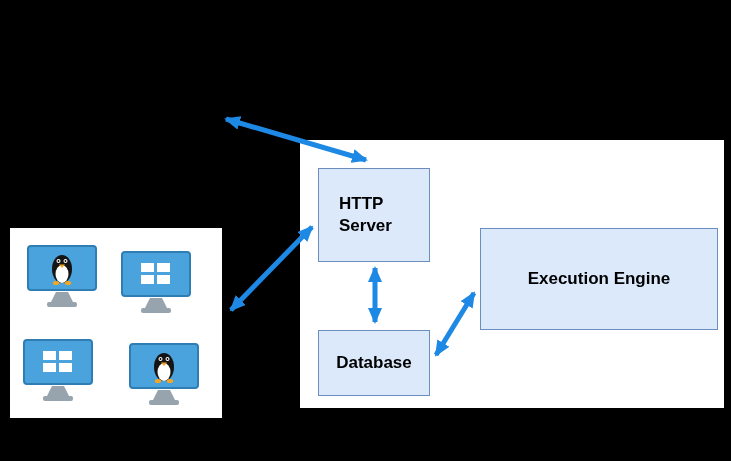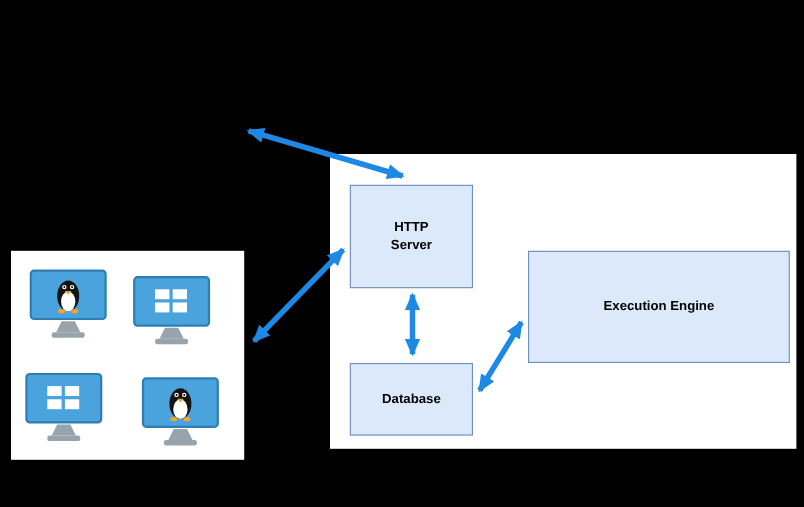--- a/index.html
+++ b/index.html
@@ -9,21 +9,21 @@
     font-family:"Liberation Sans", sans-serif;
   }
   .panel { position:absolute; background:var(--panel,#fff); }
   .agents-panel { left:10px; top:228px; width:212px; height:190px; }
   .server-panel { left:300px; top:140px; width:424px; height:268px; }
   .node {
     position:absolute;
     background:var(--box-fill,#dbe9fb);
     border:1px solid var(--box-border,#6c8ebf);
     display:flex; align-items:center; justify-content:center;
-    text-align:center; font-weight:bold; font-size:12px; color:#000;
+    font-weight:bold; font-size:17px; color:#000;
     line-height:1.3;
   }
   .http { left:318px; top:168px; width:110px; height:92px; }
   .http span { display:block; width:70px; }
   .db   { left:318px; top:330px; width:110px; height:64px; }
   .exec { left:480px; top:228px; width:236px; height:100px; }
   .caldera-monitor { position:absolute; left:58px; top:62px; width:112px; height:104px; }
   .agent-monitor { position:absolute; width:72px; height:66px; }
   .pos0 { left:16px;  top:16px;  }
   .pos1 { left:110px; top:22px;  }

